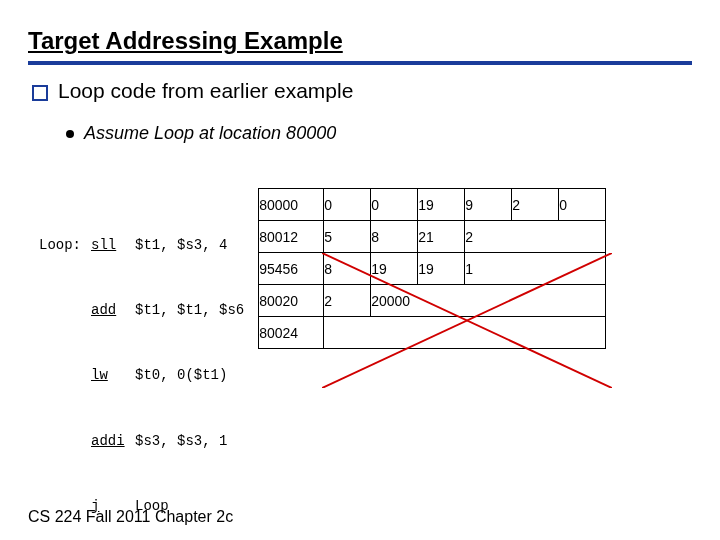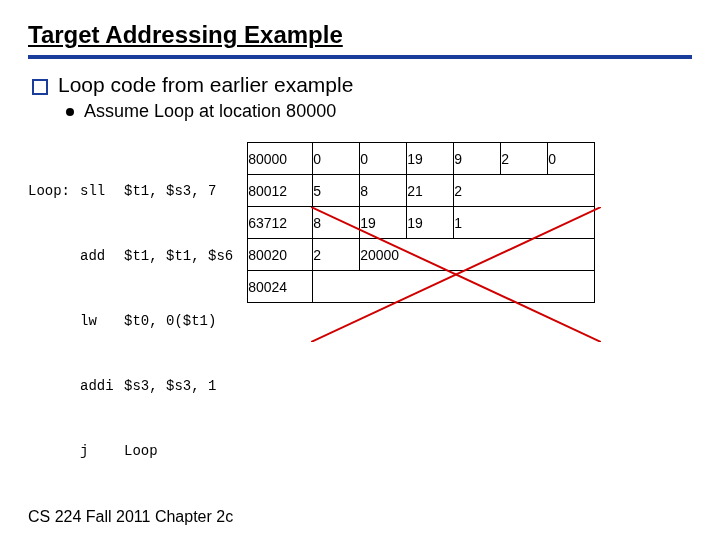--- a/index.html
+++ b/index.html
@@ -13,46 +13,47 @@
     position: relative;
     overflow: hidden;
   }
   .slide {
     padding: 12px 28px 0 28px;
   }
   .title {
     font-size: 24px;
     font-weight: bold;
     text-decoration: underline;
-    margin: 9px 0 6px 0;
+    margin: 15px 0 6px 0;
   }
   .title-rule {
     height: 4px;
     background: #1a3c9a;
     margin: 0 0 14px 0;
   }
   .b1 {
     display: flex;
     align-items: flex-start;
     font-size: 21px;
-    margin-bottom: 4px;
+    margin-bottom: 20px;
   }
   .sq {
     width: 12px;
     height: 12px;
     border: 2px solid #1a3c9a;
     margin: 6px 10px 0 4px;
     flex: none;
   }
   .b2 {
     display: flex;
     align-items: flex-start;
     font-size: 18px;
     margin-left: 38px;
-    margin-bottom: 20px;
+    margin-bottom: 44px;
+    font-style: italic;
   }
   .dot {
     width: 8px;
     height: 8px;
     border-radius: 50%;
     background: #000;
     margin: 7px 10px 0 0;
     flex: none;
   }
   .content-row {
@@ -62,24 +63,25 @@
   }
   .code-col {
     font-family: "Courier New", monospace;
     font-size: 14px;
     line-height: 1.15;
     white-space: pre;
   }
   .code-col .row {
     height: 33px;
     display: flex;
-    align-items: center;
+    align-items: flex-end;
+    margin-left: 11px;
   }
   .lbl { display:inline-block; width:52px; }
-  .op  { display:inline-block; width:44px; }
+  .op  { display:inline-block; width:44px;text-decoration:underline; }
   .tbl {
     border-collapse: collapse;
     font-size: 14px;
     table-layout: fixed;
   }
   .tbl td {
     border: 1px solid #000;
     text-align: left;
     height: 31px;
     padding: 0;
@@ -110,21 +112,21 @@
     <span class="sq"></span>
     <span>Loop code from earlier example</span>
   </div>
   <div class="b2">
     <span class="dot"></span>
     <span>Assume Loop at location 80000</span>
   </div>
 
   <div class="content-row">
     <div class="code-col">
-      <div class="row"><span class="lbl">Loop:</span><span class="op">sll</span><span>$t1, $s3, 7</span></div>
+      <div class="row"><span class="lbl">Loop:</span><span class="op">sll</span><span>$t1, $s3, 4</span></div>
       <div class="row"><span class="lbl"></span><span class="op">add</span><span>$t1, $t1, $s6</span></div>
       <div class="row"><span class="lbl"></span><span class="op">lw</span><span>$t0, 0($t1)</span></div>
       <div class="row"><span class="lbl"></span><span class="op">addi</span><span>$s3, $s3, 1</span></div>
       <div class="row"><span class="lbl"></span><span class="op">j</span><span>Loop</span></div>
       
     </div>
 
     <div class="tbl-wrap">
       <table class="tbl">
         <tbody>
@@ -138,21 +140,21 @@
           <td class="c6">0</td>
         </tr>
         <tr>
           <td class="addr">80012</td>
           <td class="c6">5</td>
           <td class="c6">8</td>
           <td class="c6">21</td>
           <td class="c6" colspan="3">2</td>
         </tr>
         <tr>
-          <td class="addr">63712</td>
+          <td class="addr">95456</td>
           <td class="c6">8</td>
           <td class="c6">19</td>
           <td class="c6">19</td>
           <td class="c6" colspan="3">1</td>
         </tr>
         <tr>
           <td class="addr">80020</td>
           <td class="c6">2</td>
           <td class="c6" colspan="5">20000</td>
         </tr>

